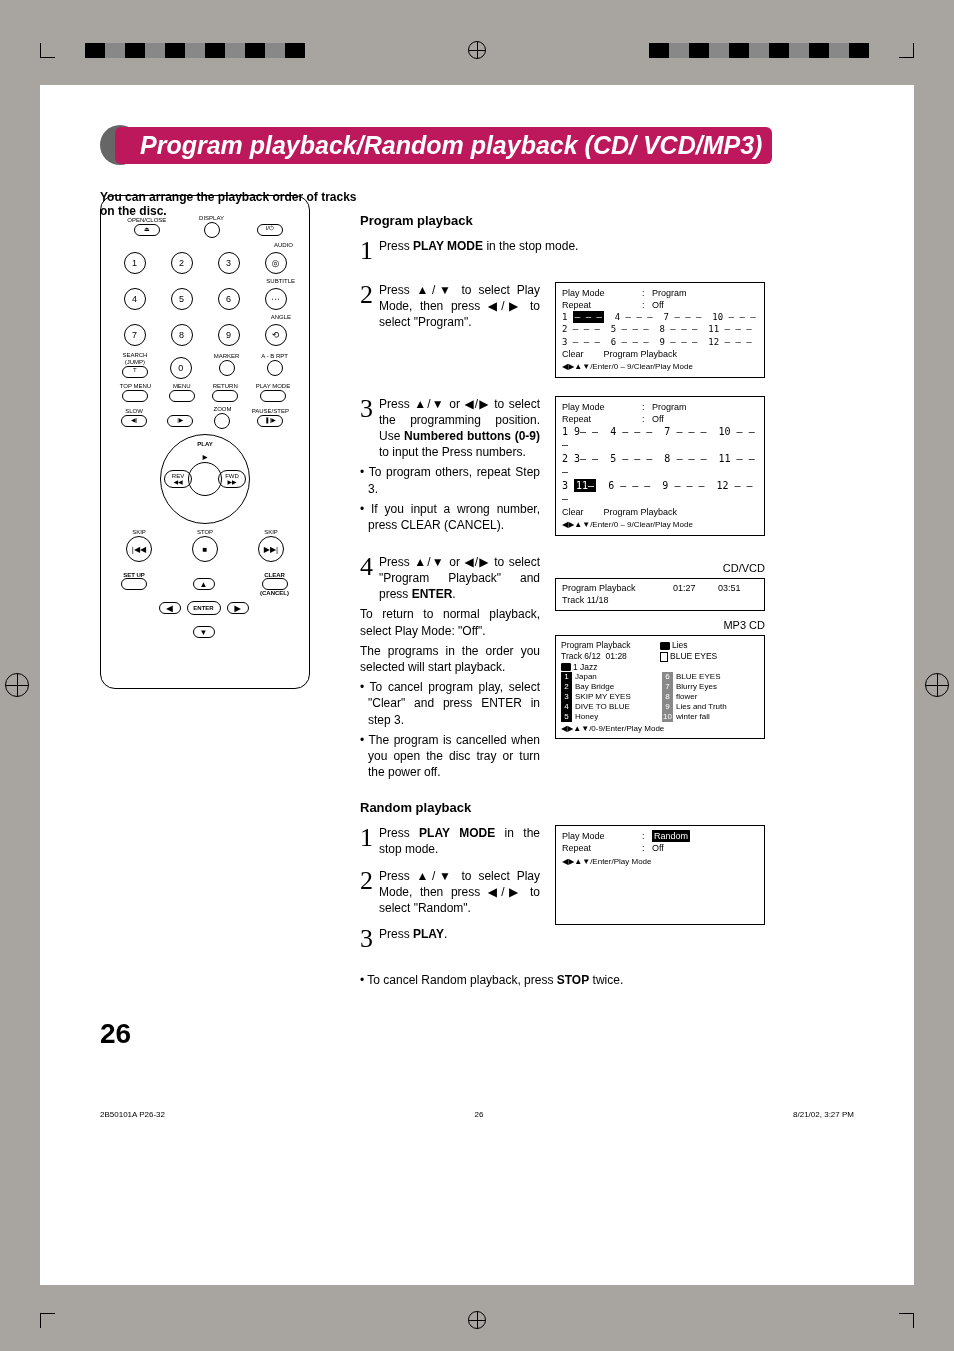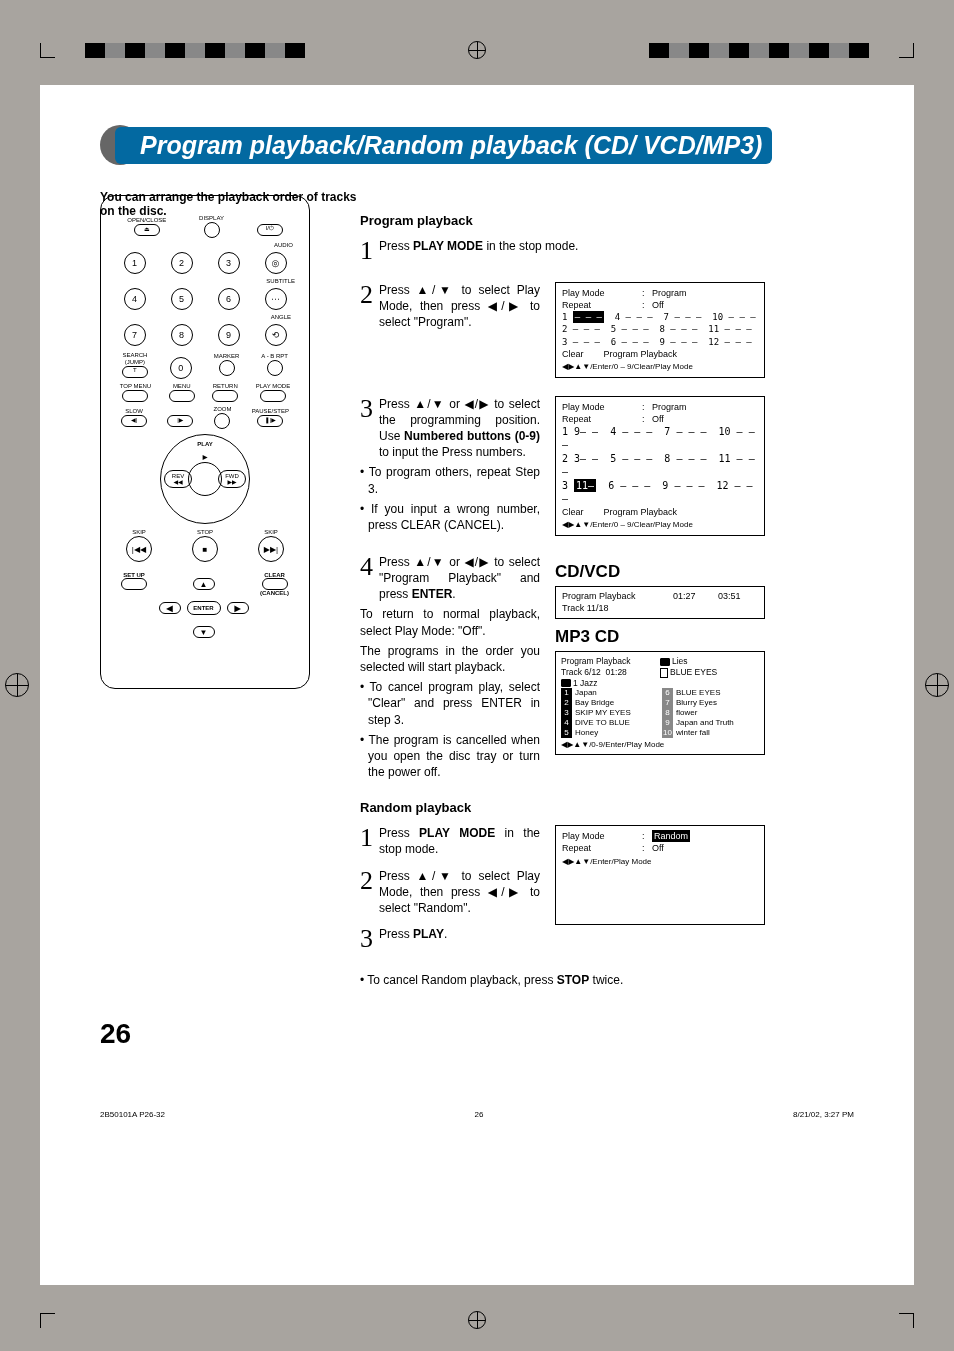--- a/index.html
+++ b/index.html
@@ -47,21 +47,21 @@
   }
   
   .title-bar {
     display:flex; align-items:center; margin-bottom:30px;
   }
   .title-circ {
     width:40px; height:40px; border-radius:50%; background:#666; margin-right:-25px;
   }
   .title-text {
     font-size: 25px; font-weight: bold; font-style: italic;
-    background:#0369a1; color:#fff; padding: 4px 10px 4px 25px; border-radius: 6px;
+    background:#be185d; color:#fff; padding: 4px 10px 4px 25px; border-radius: 6px;
   }
   
   .cols { display:flex; gap:30px;}
   .col-left { width: 230px; }
   .col-right { flex:1; }
   .intro { font-size:12px; font-weight:bold; margin-bottom:30px; padding-left:40px;}
   
   .remote {
     width: 210px; border:1px solid #000; border-radius:15px; padding:15px 10px 50px 10px;
     font-size:6px; text-align:center;
@@ -104,21 +104,21 @@
   .osd-mp3{width:210px;border:1px solid #000;font-size:8.5px;padding:4px 5px;line-height:1.25;}
   .mp3h{display:flex;}
   .mp3h .left{flex:1;}
   .mp3h .right{flex:1;}
   .mp3list{display:flex;gap:4px;}
   .mp3col{flex:1;}
   .mp3item{display:flex;align-items:center;gap:3px;}
   .mp3num{background:#000;color:#fff;width:11px;text-align:center;font-size:8px;}
   .mp3num.g{background:#888;}
   .mp3item span:last-child{font-size:8px;white-space:nowrap;}
-  .sub-label{font-size:17px;font-weight:bold;margin:8px 0 4px 0;}
+  .sub-label{font-size:11px;font-weight:normal;margin:8px 0 4px 0;text-align:right;}
   
   .big-pg { font-size:28px; font-weight:bold; margin-top:30px;}
   .footline { display:flex; justify-content:space-between; font-size:8px; margin-top:60px;}
   .arrow{font-family:Arial;}
   .tri-u::before{content:"▲";} .tri-d::before{content:"▼";}
   .tri-l::before{content:"◀";} .tri-r::before{content:"▶";}
   .icon-fold{display:inline-block;width:10px;height:8px;border:1px solid #000;border-radius:1px;margin-right:2px;vertical-align:middle;}
   .icon-fold.f{background:#000;}
   .icon-file{display:inline-block;width:8px;height:10px;border:1px solid #000;margin-right:2px;vertical-align:middle;}
 </style>
@@ -467,21 +467,21 @@
                     <div class="mp3item">
                       <span class="mp3num g">7</span>
                       <span>Blurry Eyes</span>
                     </div>
                     <div class="mp3item">
                       <span class="mp3num g">8</span>
                       <span>flower</span>
                     </div>
                     <div class="mp3item">
                       <span class="mp3num g">9</span>
-                      <span>Japan and Truth</span>
+                      <span>Lies and Truth</span>
                     </div>
                     <div class="mp3item">
                       <span class="mp3num g">10</span>
                       <span>winter fall</span>
                     </div>
                   </div>
               </div>
               <div class="osd-foot">◀▶▲▼/0-9/Enter/Play Mode</div>
             </div>
           </div>

